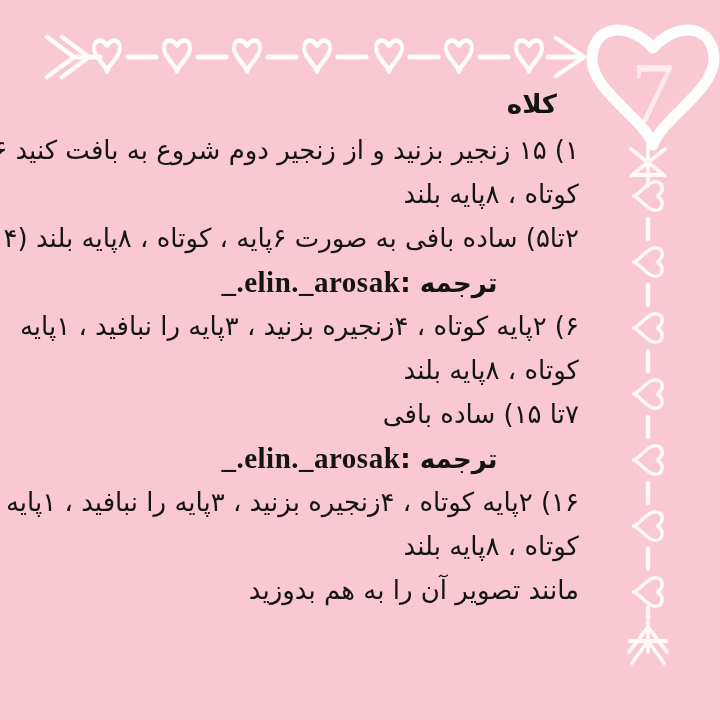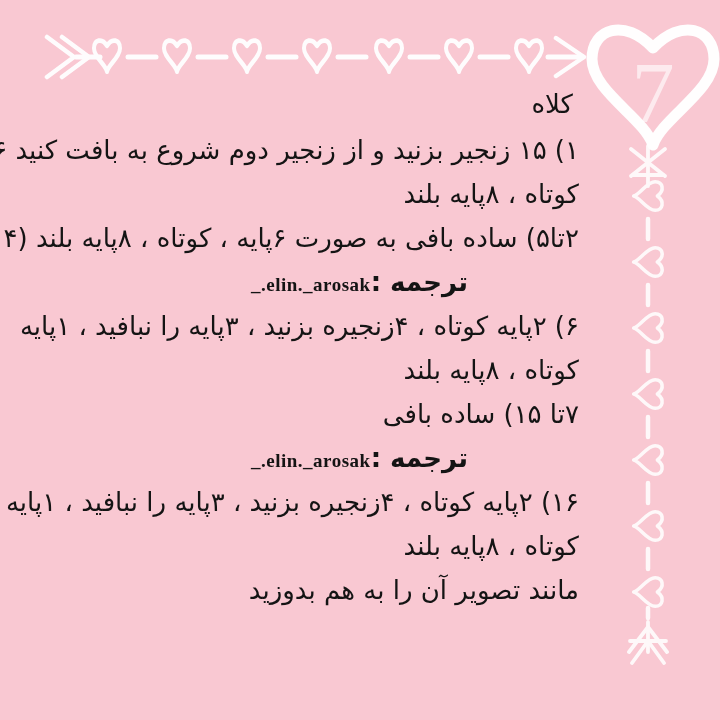--- a/index.html
+++ b/index.html
@@ -17,27 +17,27 @@
     position:absolute;left:603px;top:45px;width:100px;height:92px;
     line-height:96px;text-align:center;
     font-family:"Liberation Serif",serif;font-size:86px;font-weight:400;
     color:var(--badge,rgba(255,255,255,.62));
   }
   .textblock{
     position:absolute;top:80px;right:141px;left:40px;
     direction:rtl;text-align:right;
     color:var(--ink,#141414);font-size:26px;
   }
-  .pattern-title{height:48px;line-height:48px;font-weight:400;margin-right:6px;white-space:nowrap;}
+  .pattern-title{height:48px;line-height:48px;font-weight:700;margin-right:22px;white-space:nowrap;}
   .line{height:44px;line-height:44px;white-space:nowrap;}
   .line.center{text-align:center;position:relative;left:50px;}
   .tr-label{font-weight:700;text-align:right;}
   .tr-handle{
     font-family:"Liberation Serif",serif;font-weight:700;
-    font-size:19px;letter-spacing:.5px;
+    font-size:29px;letter-spacing:.5px;
   }
 </style>
 </head>
 <body>
 
 <div class="canvas">
 
   <svg class="deco" width="720" height="720" viewBox="0 0 720 720">
     <defs>
       <path id="heart" d="M0 13 C-1.5 7 -13 1 -13 -6.5 C-13 -13.5 -5 -15.5 0 -8.5 C5 -15.5 13 -13.5 13 -6.5 C13 1 1.5 7 0 13 Z"></path>

